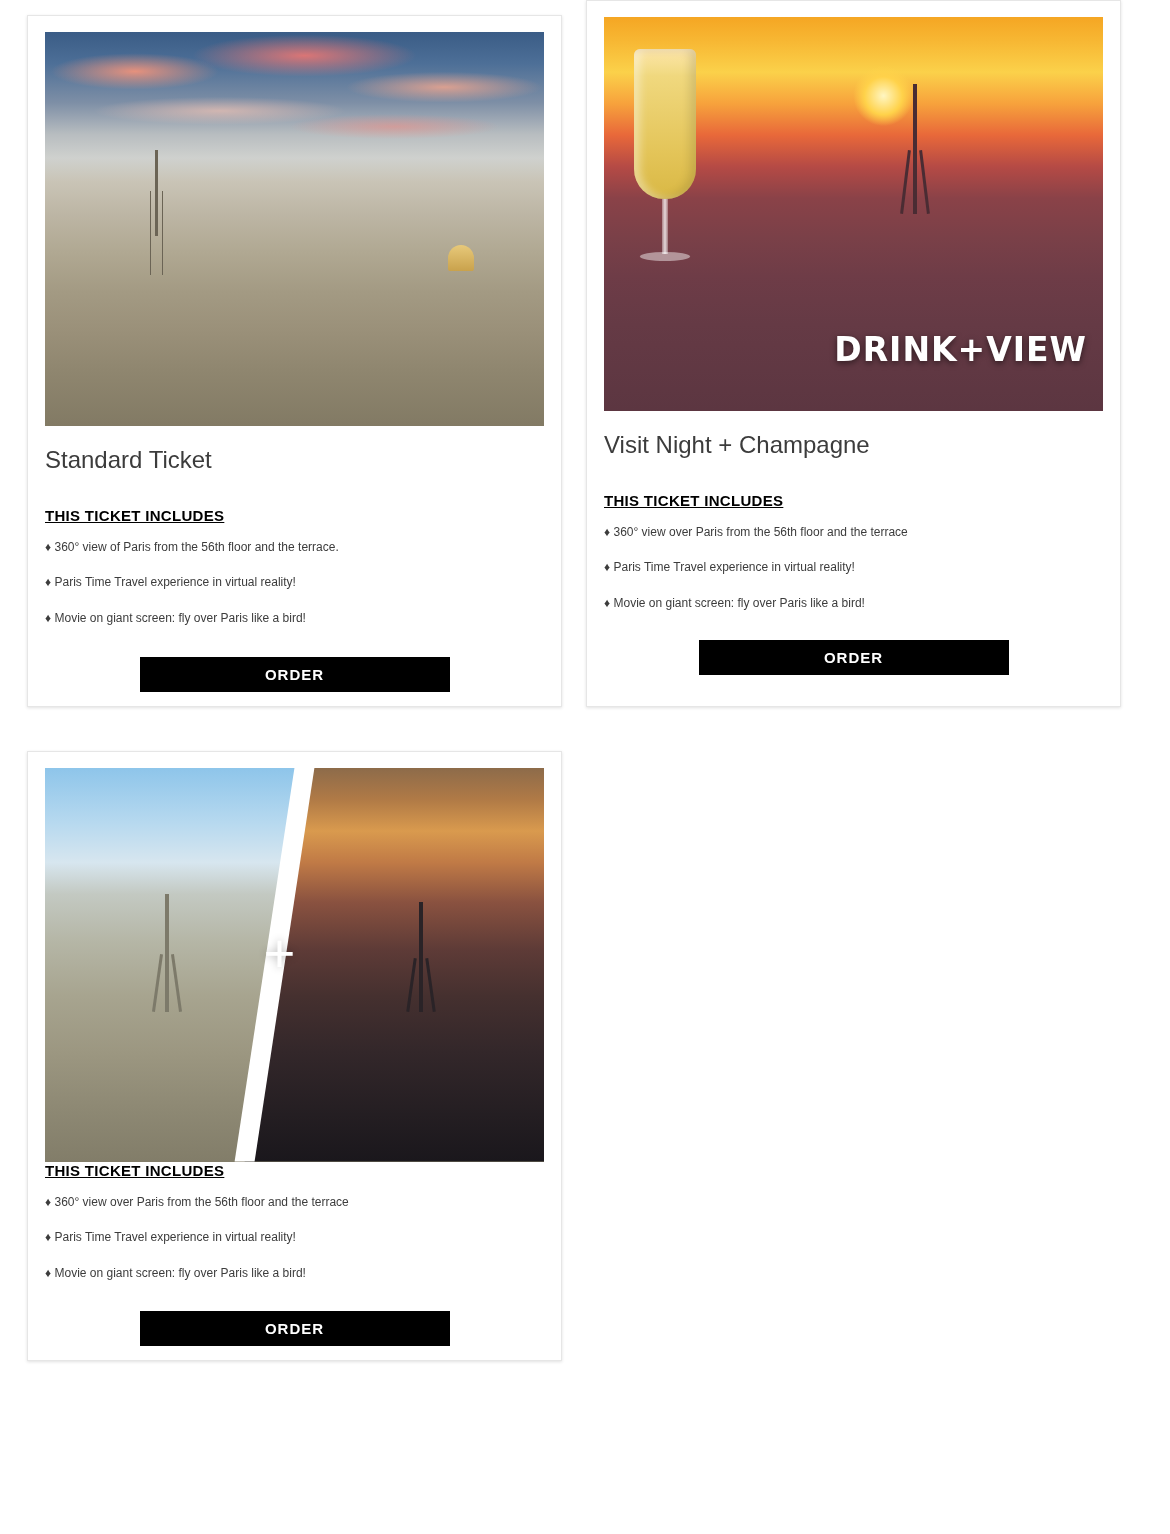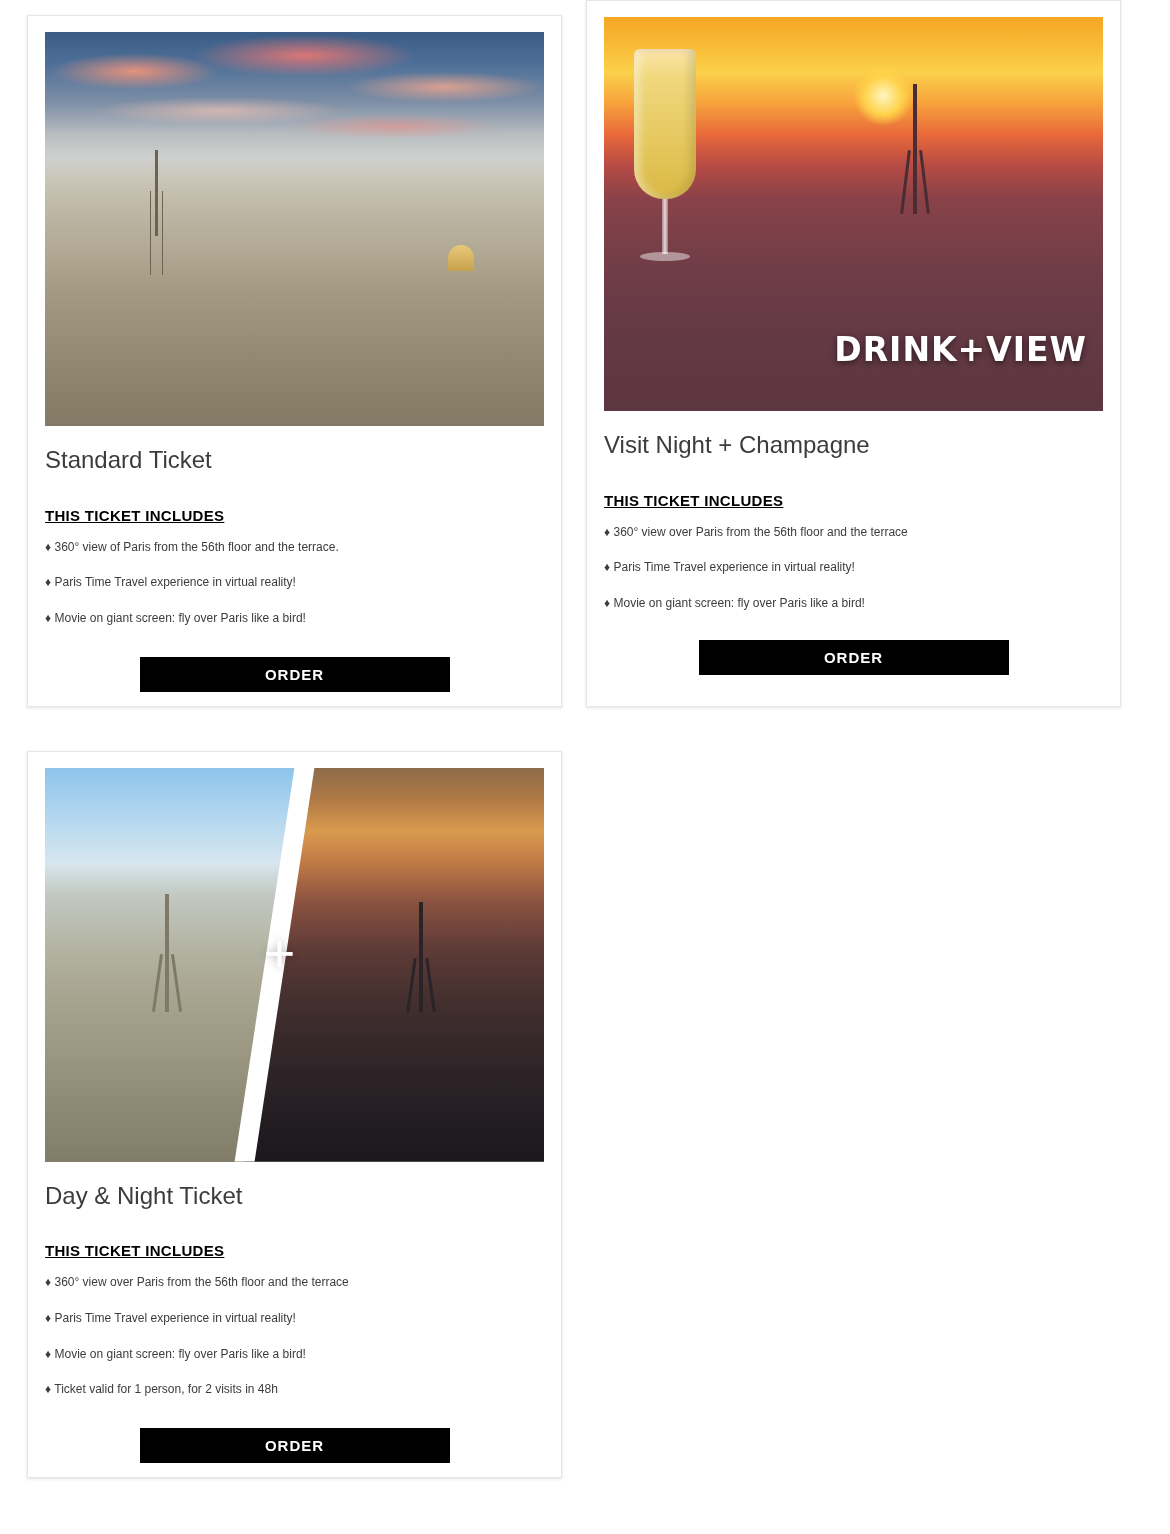--- a/index.html
+++ b/index.html
@@ -264,25 +264,23 @@
     <div class="media">
       <div class="img-daynight">
         <div class="day"></div>
         <div class="night"></div>
         <div class="seam"></div>
         <div class="tower-day"></div>
         <div class="tower-night"></div>
         <div class="plus">+</div>
       </div>
     </div>
-    <div class="card-title">Day &amp; Night Ticket</div>
     <div class="includes-label">THIS TICKET INCLUDES</div>
     <div class="feature">♦ 360° view over Paris from the 56th floor and the terrace</div>
     <div class="feature">♦ Paris Time Travel experience in virtual reality!</div>
     <div class="feature">♦ Movie on giant screen: fly over Paris like a bird!</div>
-    <div class="feature">♦ Ticket valid for 1 person, for 2 visits in 48h</div>
     <div class="order-wrap">
       <button class="order-btn">ORDER</button>
     </div>
   </div>
 
   <div class="spacer-cell"></div>
 </div>
 
 </body></html>

